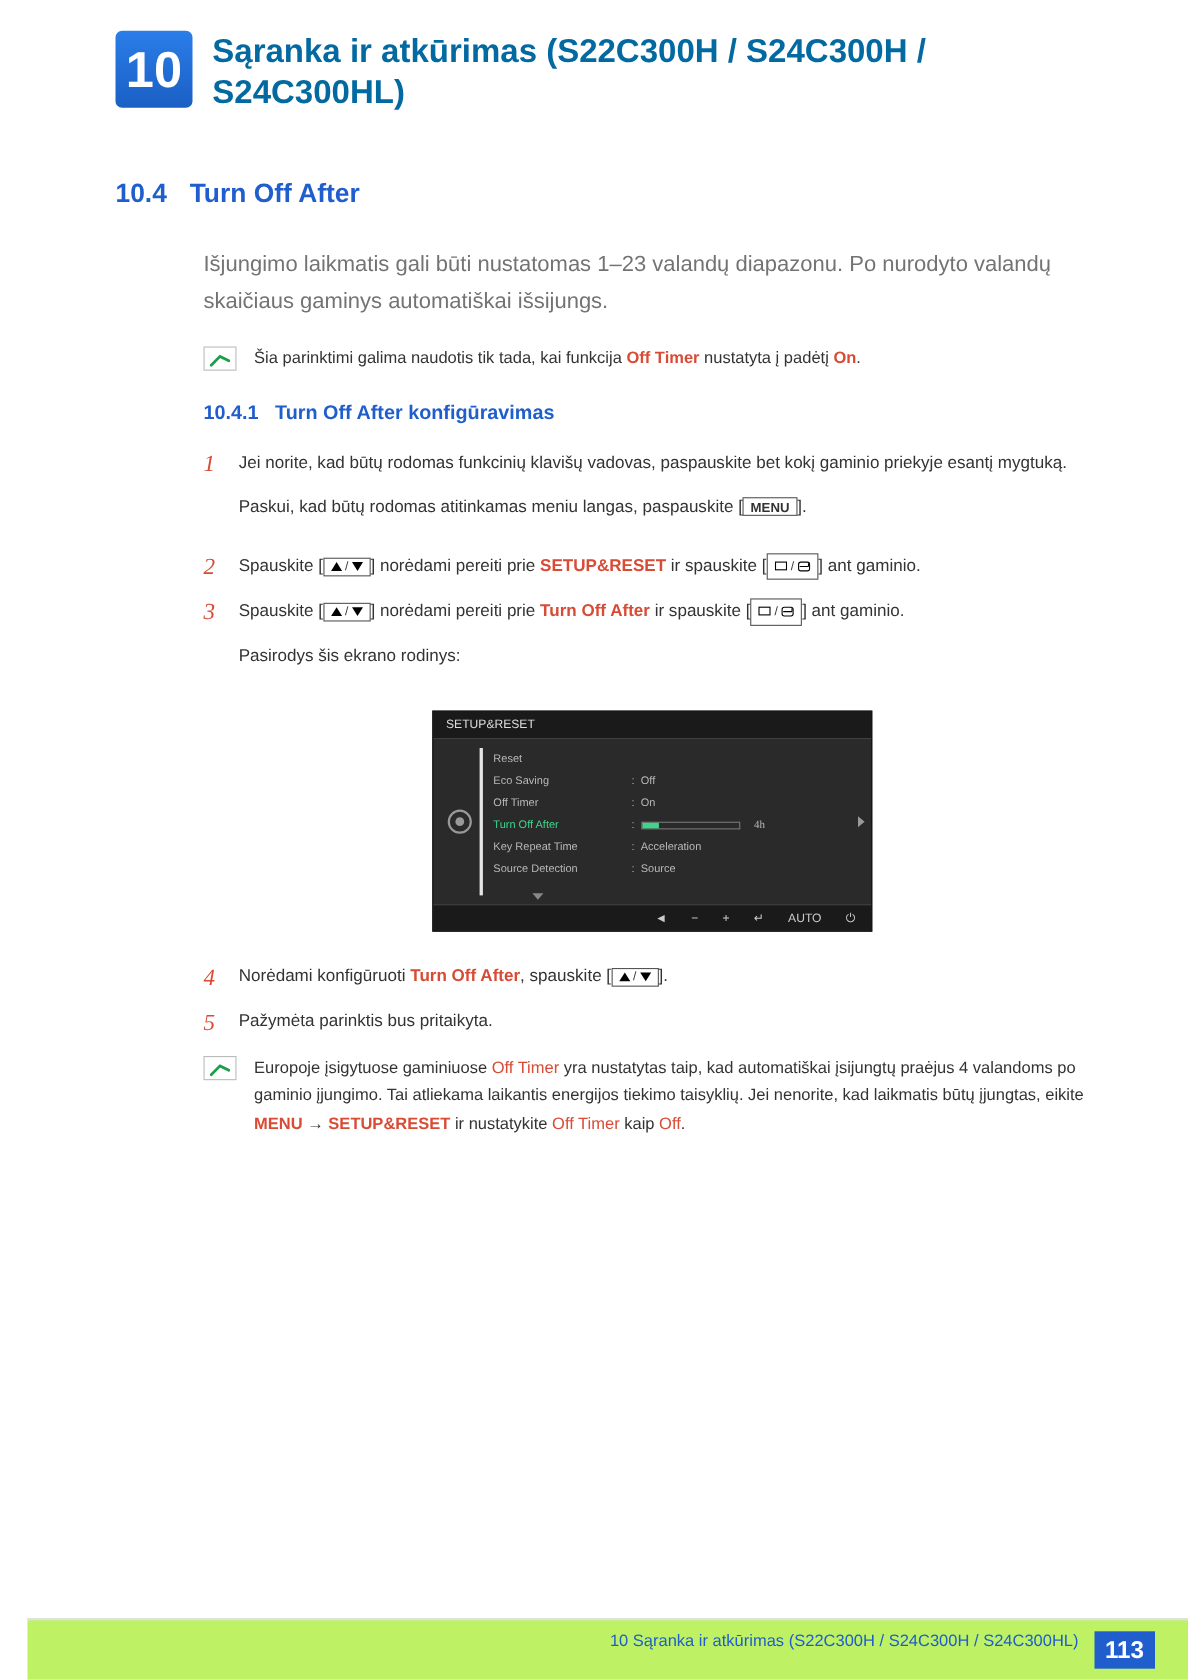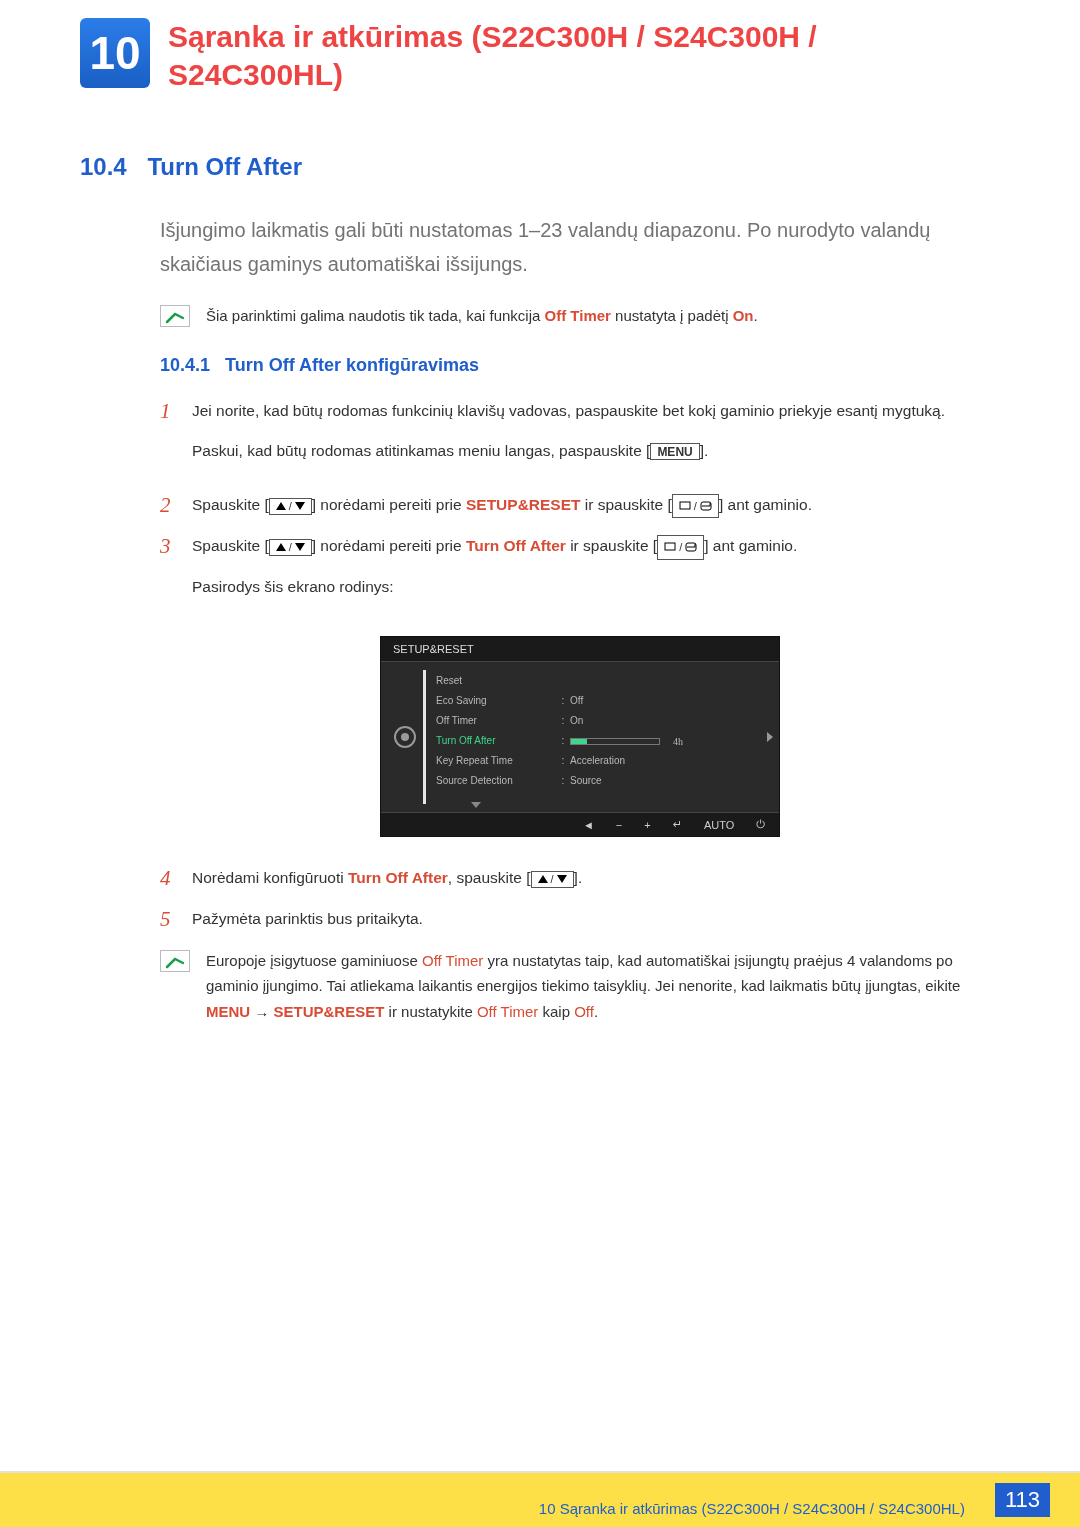--- a/index.html
+++ b/index.html
@@ -5,23 +5,24 @@
   * { box-sizing: border-box; margin: 0; padding: 0; }
   body {
     font-family: Arial, Helvetica, sans-serif;
     background: #fff;
     width: 1080px;
     height: 1527px;
     position: relative;
     color: #333;
   }
   .page {
-    padding: 18px 80px 0 80px;
+    padding: 28px 80px 0 80px;
     position: relative;
     height: 100%;
+    margin-left: 25px;
   }
   .chapter-header {
     display: flex;
     align-items: flex-start;
     margin-bottom: 60px;
   }
   .chapter-badge {
     width: 70px;
     height: 70px;
     background: linear-gradient(180deg, #2b7de9 0%, #1a5fc4 100%);
@@ -29,21 +30,21 @@
     color: #fff;
     font-size: 46px;
     font-weight: bold;
     display: flex;
     align-items: center;
     justify-content: center;
     margin-right: 18px;
     flex-shrink: 0;
   }
   .chapter-title {
-    color: #ef4444;
+    color: #0369a1;
     font-size: 30px;
     font-weight: bold;
     line-height: 1.25;
   }
   .section-heading {
     color: #1f5ecc;
     font-size: 24px;
     font-weight: bold;
     margin-bottom: 32px;
   }
@@ -249,36 +250,36 @@
     left: 90px;
     width: 0; height: 0;
     border-left: 5px solid transparent;
     border-right: 5px solid transparent;
     border-top: 6px solid #888;
   }
   .page-footer {
     position: absolute;
     bottom: 0;
     left: 0; right: 0;
-    background: #fde047;
+    background: #bef264;
     border-top: 2px solid #e0e0e0;
     display: flex;
     justify-content: flex-end;
-    align-items: flex-end;
+    align-items: flex-start;
     padding: 10px 30px 10px 30px;
-    gap: 30px;
+    gap: 14px;
   }
   .footer-text {
     color: #1f5ecc;
     font-size: 15px;
   }
   .footer-pagenum {
     background: #1f5ecc;
     color: #fff;
-    font-weight: normal;
+    font-weight: bold;
     font-size: 22px;
     padding: 4px 10px;
   }
 </style>
 </head>
 <body>
 
 <div class="page">
   <div class="chapter-header">
     <div class="chapter-badge">10</div>

